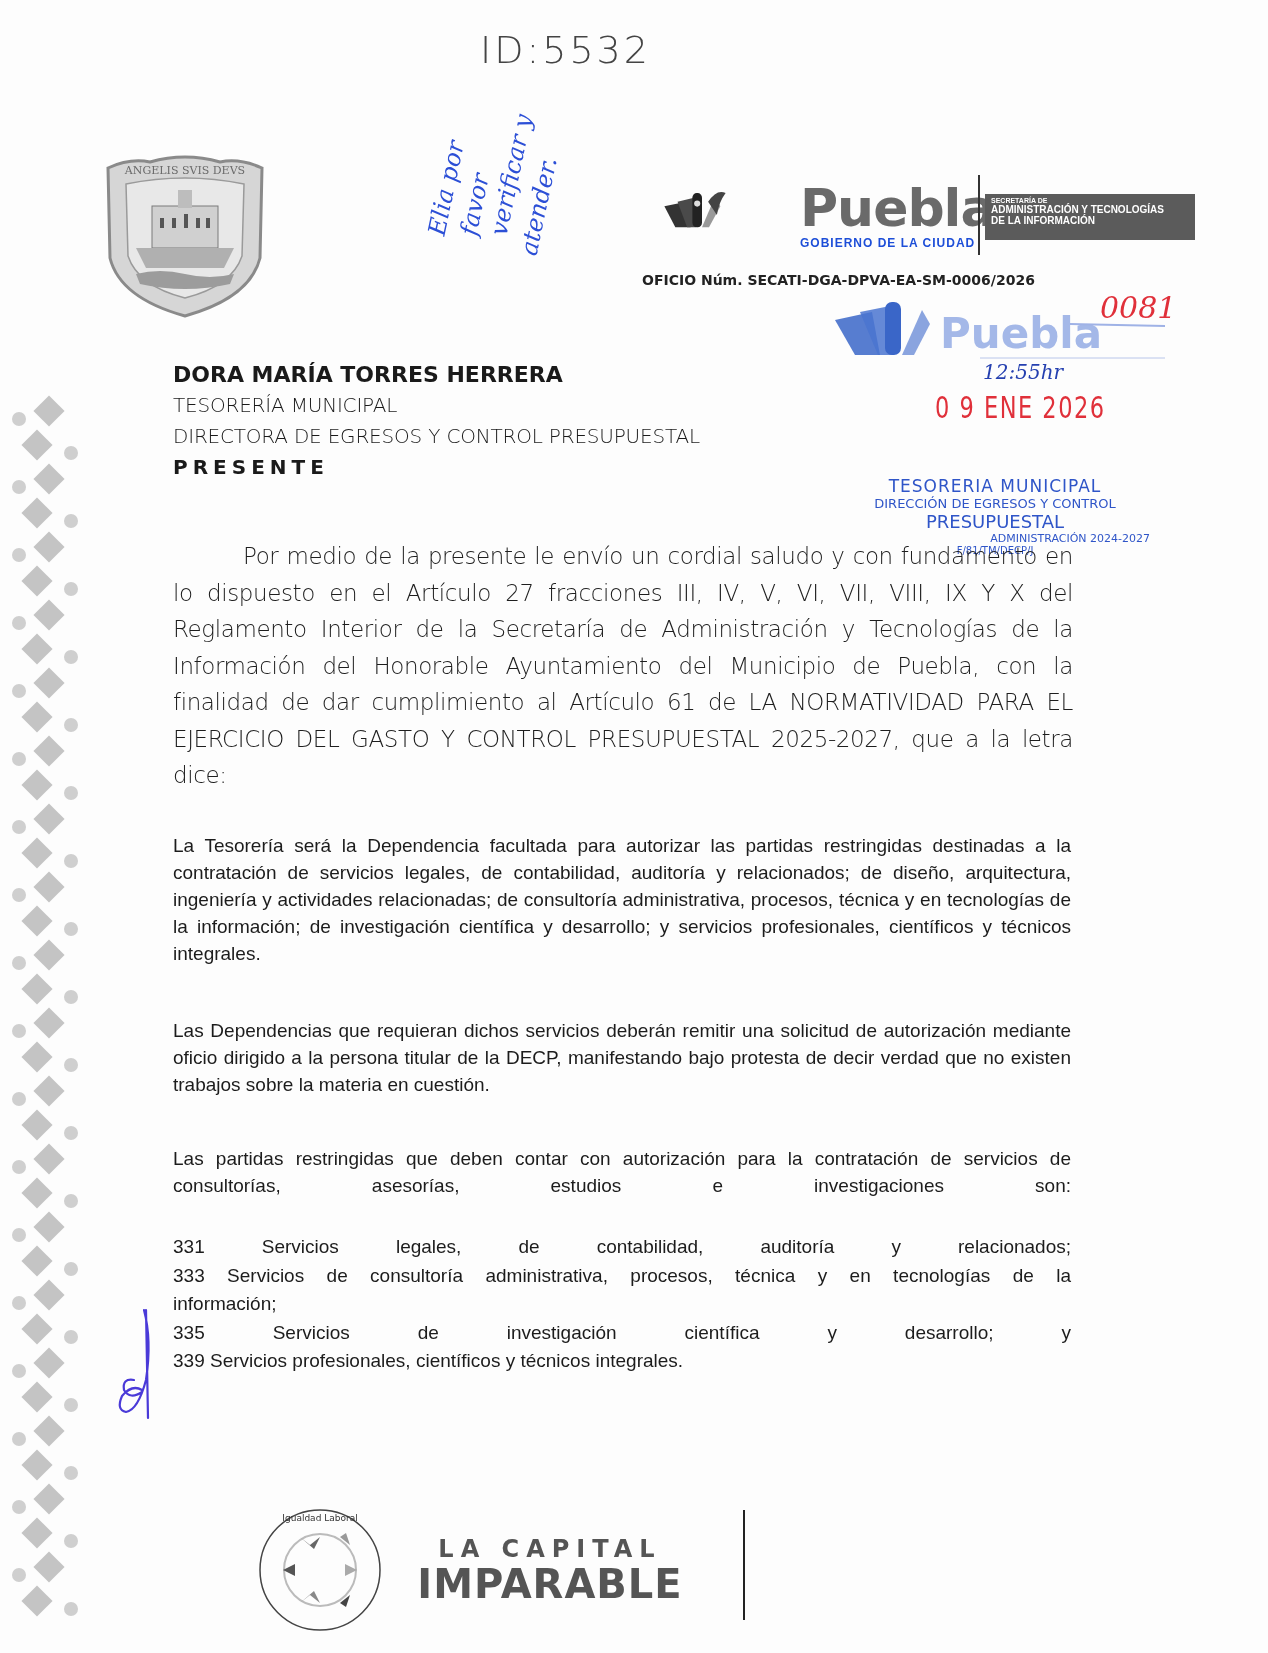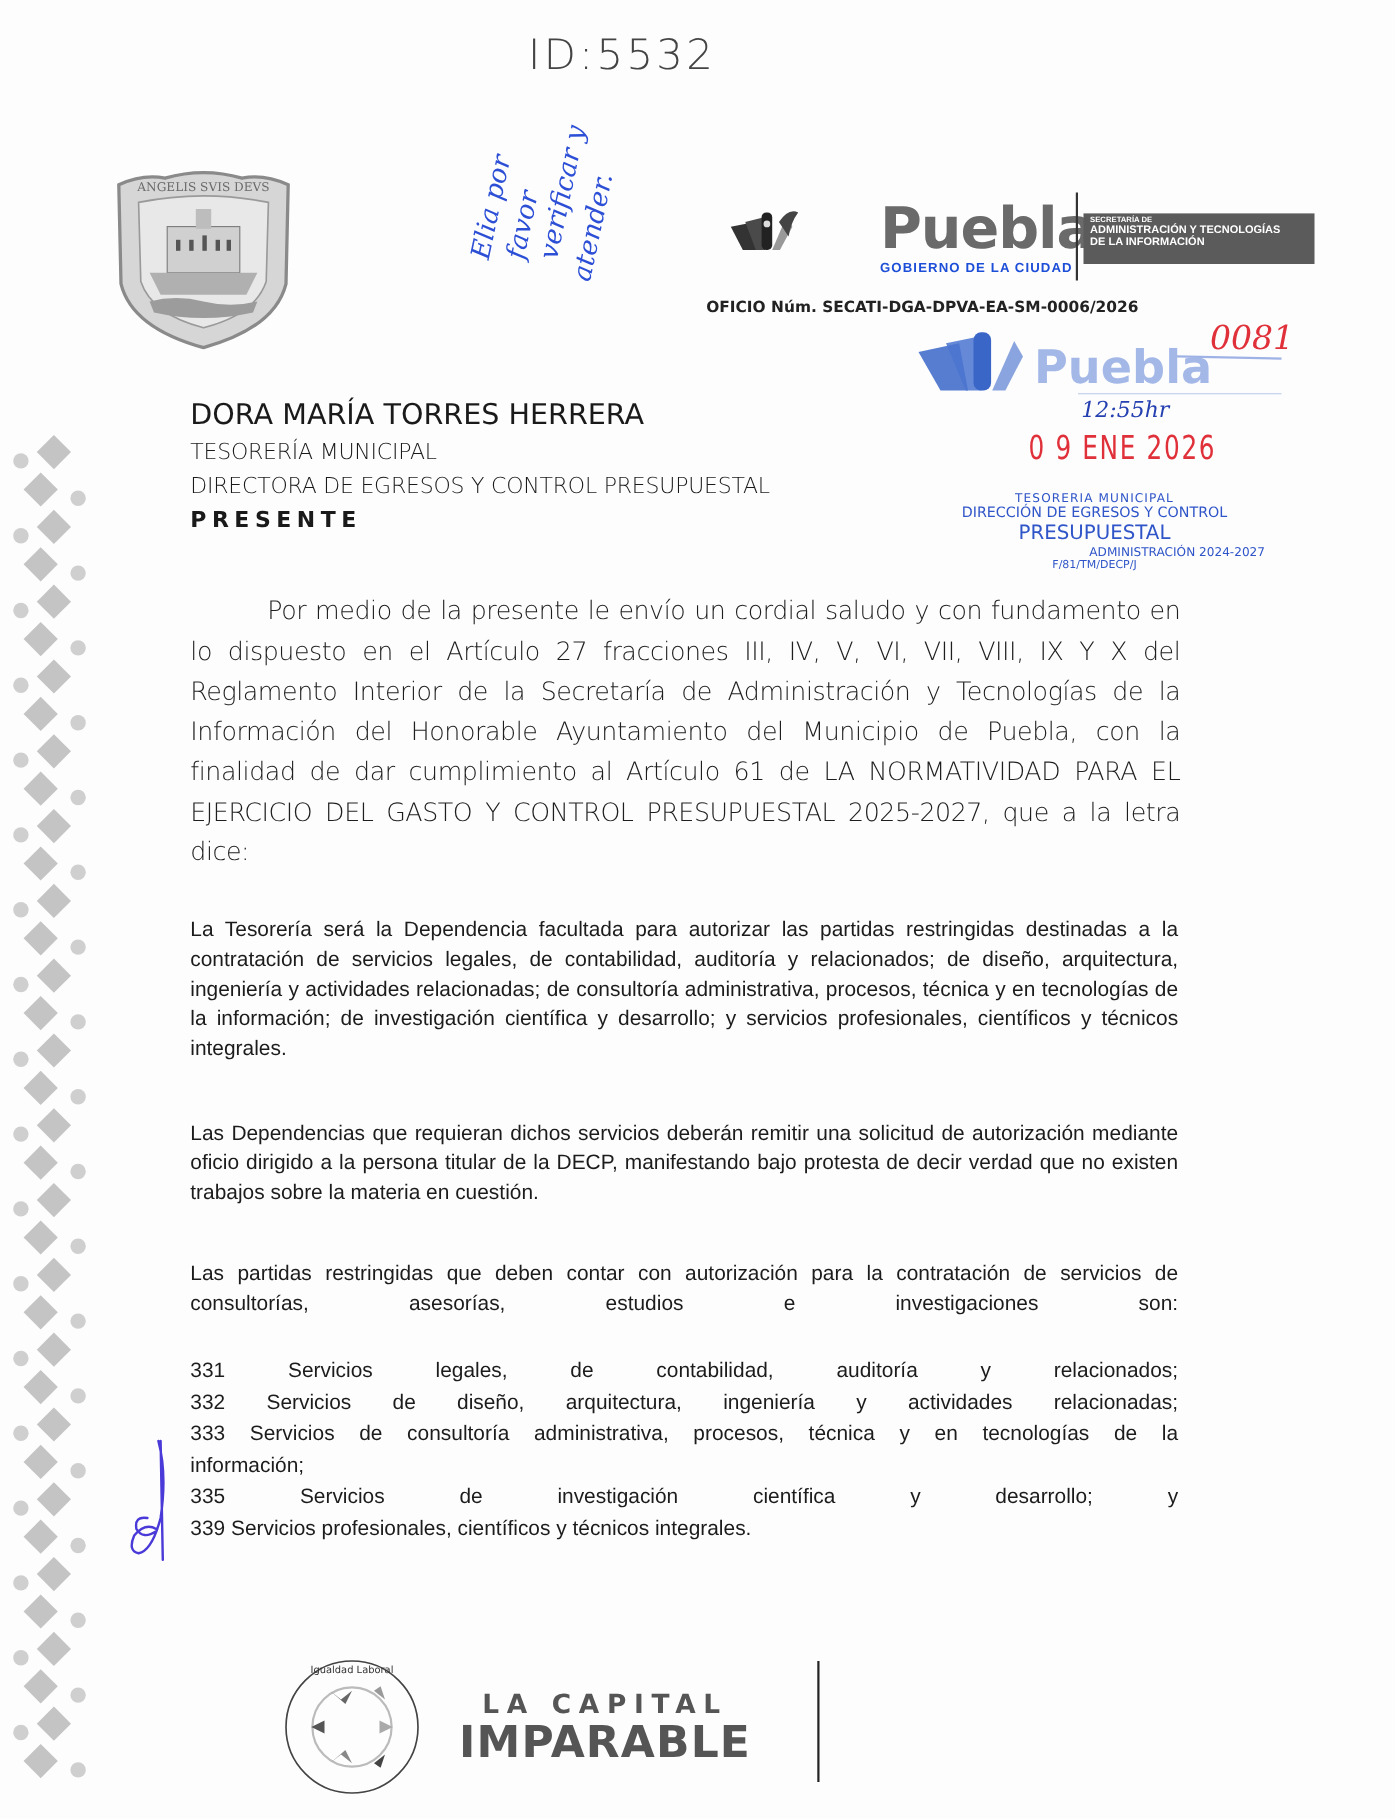--- a/index.html
+++ b/index.html
@@ -40,29 +40,29 @@
   .sec-box .s2 { font-size: 10px; font-weight: bold; line-height: 11px; }
 
   .oficio { left: 642px; top: 272px; font-size: 14px; font-weight: bold; color: #222; font-family: "DejaVu Sans", sans-serif; }
 
   
   .stamp-logo { left: 830px; top: 300px; width: 340px; height: 60px; }
   .stamp-red-num { left: 1100px; top: 290px; font-size: 30px; color: #e0303a; font-family: "DejaVu Serif", serif; font-style: italic; }
   .stamp-time { left: 983px; top: 360px; font-size: 20px; color: #2540b0; font-family: "DejaVu Serif", serif; font-style: italic; }
   .stamp-date { left: 935px; top: 390px; font-size: 30px; color: #e0303a; font-family: "DejaVu Sans", sans-serif; transform: scaleX(0.75); transform-origin: left top; letter-spacing: 2px; }
   .stamp-text { left: 840px; top: 446px; width: 310px; text-align: center; color: #2f55c8; font-family: "DejaVu Sans", sans-serif; }
-  .stamp-text .l1 { font-size: 11px; letter-spacing: 1px; }
+  .stamp-text .l1 { font-size: 17px; letter-spacing: 1px; margin-top: 30px; }
   .stamp-text .l2 { font-size: 13px; }
   .stamp-text .l3 { font-size: 18px; }
   .stamp-text .l4 { font-size: 11px; text-align: right; }
   .stamp-text .l5 { font-size: 10px; }
 
   
   .addr { left: 173px; top: 362px; font-family: "DejaVu Sans", sans-serif; }
-  .addr .name { font-size: 26px; font-weight: normal; margin-bottom: 6px; }
+  .addr .name { font-size: 22px; font-weight: bold; margin-bottom: 6px; }
   .addr .line { font-size: 20px; font-weight: 300; margin-bottom: 7px; letter-spacing: -0.2px; }
   .addr .presente { font-size: 20px; font-weight: bold; letter-spacing: 5px; }
 
   
   .body-para { left: 173px; top: 538px; width: 900px; font-size: 23px; line-height: 36.5px; text-align: justify; font-family: "DejaVu Sans", sans-serif; font-weight: 300; text-indent: 70px; letter-spacing: -0.4px; color: #1e1e1e; }
 
   
   .quote { left: 173px; width: 898px; font-family: "Liberation Sans", sans-serif; font-size: 19px; line-height: 27px; text-align: justify; color: #1c1c1c; }
   .q1 { top: 832px; }
   .q2 { top: 1017px; }
@@ -229,21 +229,20 @@
 </div>
 
 <div class="abs body-para">Por medio de la presente le envío un cordial saludo y con fundamento en lo dispuesto en el Artículo 27 fracciones III, IV, V, VI, VII, VIII, IX Y X del Reglamento Interior de la Secretaría de Administración y Tecnologías de la Información del Honorable Ayuntamiento del Municipio de Puebla, con la finalidad de dar cumplimiento al Artículo 61 de LA NORMATIVIDAD PARA EL EJERCICIO DEL GASTO Y CONTROL PRESUPUESTAL 2025-2027, que a la letra dice:</div>
 
 <div class="abs quote q1">La Tesorería será la Dependencia facultada para autorizar las partidas restringidas destinadas a la contratación de servicios legales, de contabilidad, auditoría y relacionados; de diseño, arquitectura, ingeniería y actividades relacionadas; de consultoría administrativa, procesos, técnica y en tecnologías de la información; de investigación científica y desarrollo; y servicios profesionales, científicos y técnicos integrales.</div>
 <div class="abs quote q2">Las Dependencias que requieran dichos servicios deberán remitir una solicitud de autorización mediante oficio dirigido a la persona titular de la DECP, manifestando bajo protesta de decir verdad que no existen trabajos sobre la materia en cuestión.</div>
 <div class="abs quote q3" style="text-align-last: justify;">Las partidas restringidas que deben contar con autorización para la contratación de servicios de consultorías, asesorías, estudios e investigaciones son:</div>
 
 <div class="abs partidas">
   <div class="row">331 Servicios legales, de contabilidad, auditoría y relacionados;</div>
-  <div class="row">332 Servicios de diseño, arquitectura, ingeniería y actividades relacionadas;</div>
   <div class="row">333 Servicios de consultoría administrativa, procesos, técnica y en tecnologías de la</div>
   <div class="row last">información;</div>
   <div class="row">335 Servicios de investigación científica y desarrollo; y</div>
   <div class="row last">339 Servicios profesionales, científicos y técnicos integrales.</div>
 </div>
 
 <svg class="abs sig" viewBox="0 0 60 120">
   <path d="M36,10 Q44,40 38,80 Q30,110 18,112 Q8,110 14,96 Q24,84 34,90 M26,80 Q14,78 16,90 Q22,100 34,92 M38,10 L40,118" fill="none" stroke="#4a3ad8" stroke-width="2.2" stroke-linecap="round"></path>
 </svg>
 

